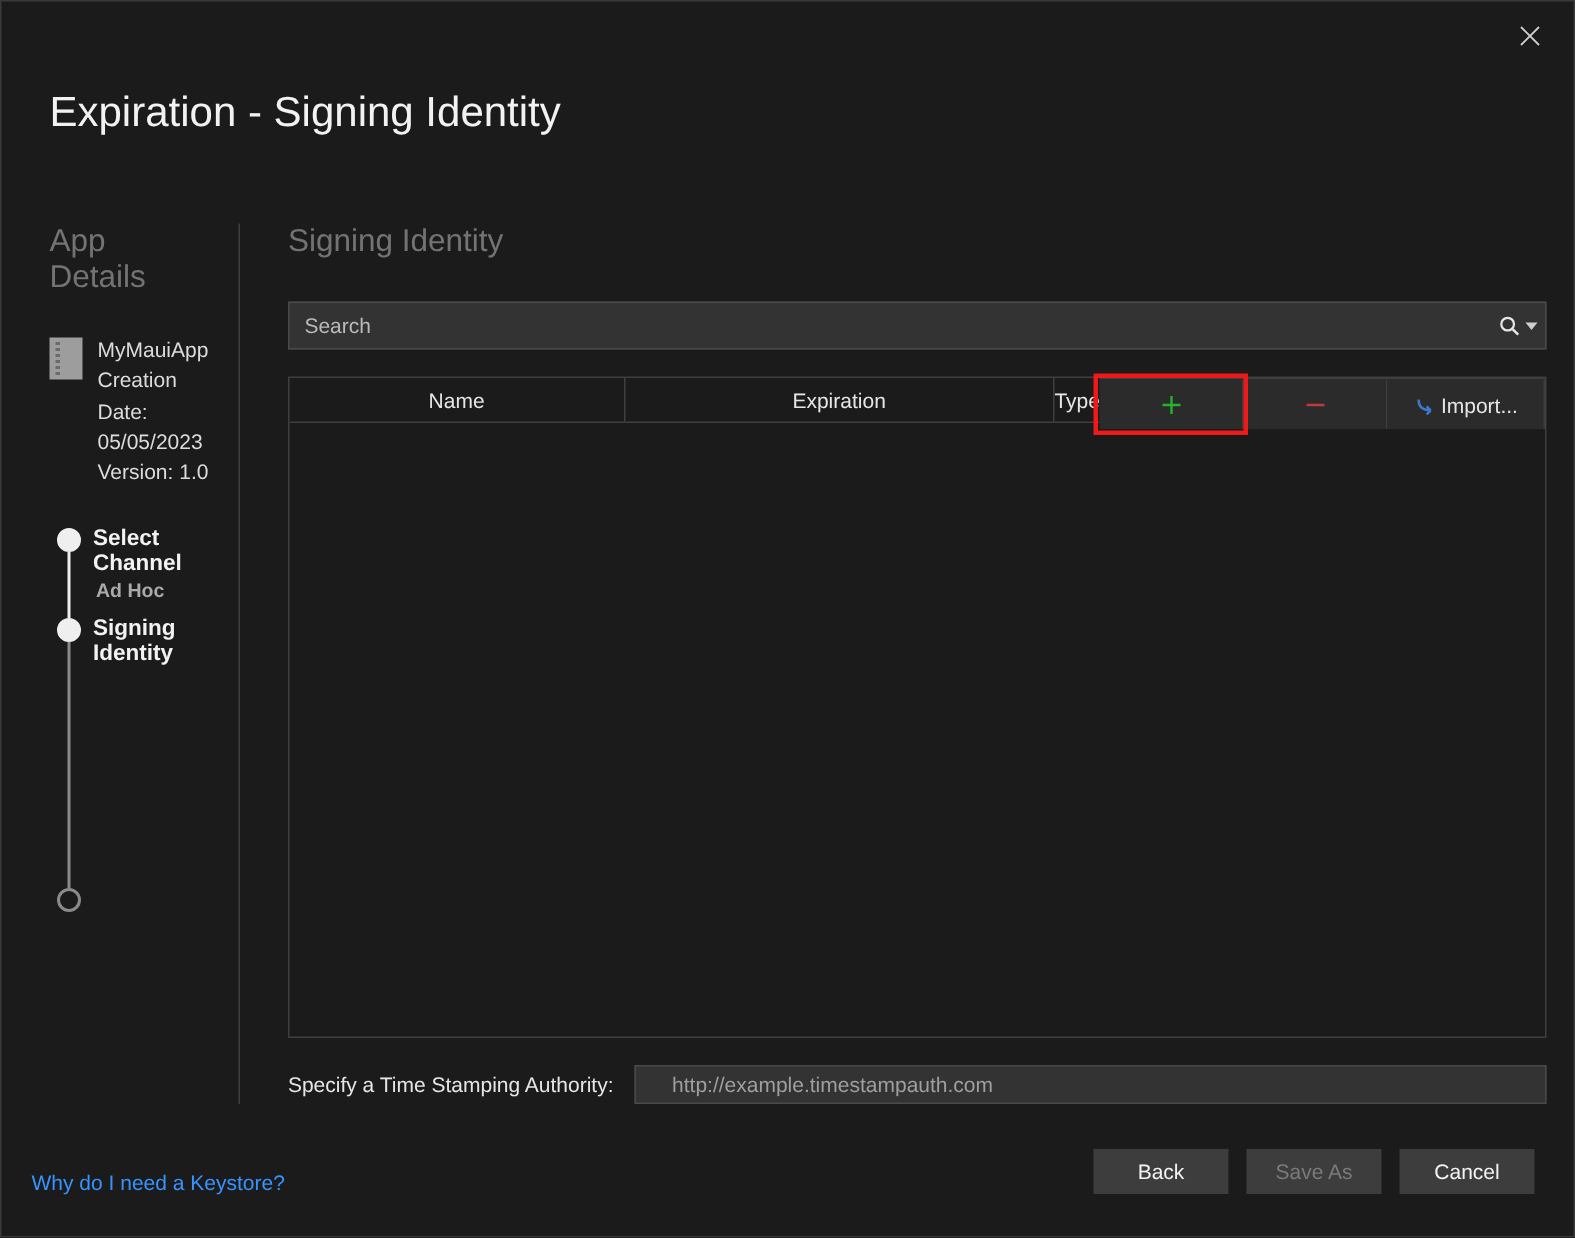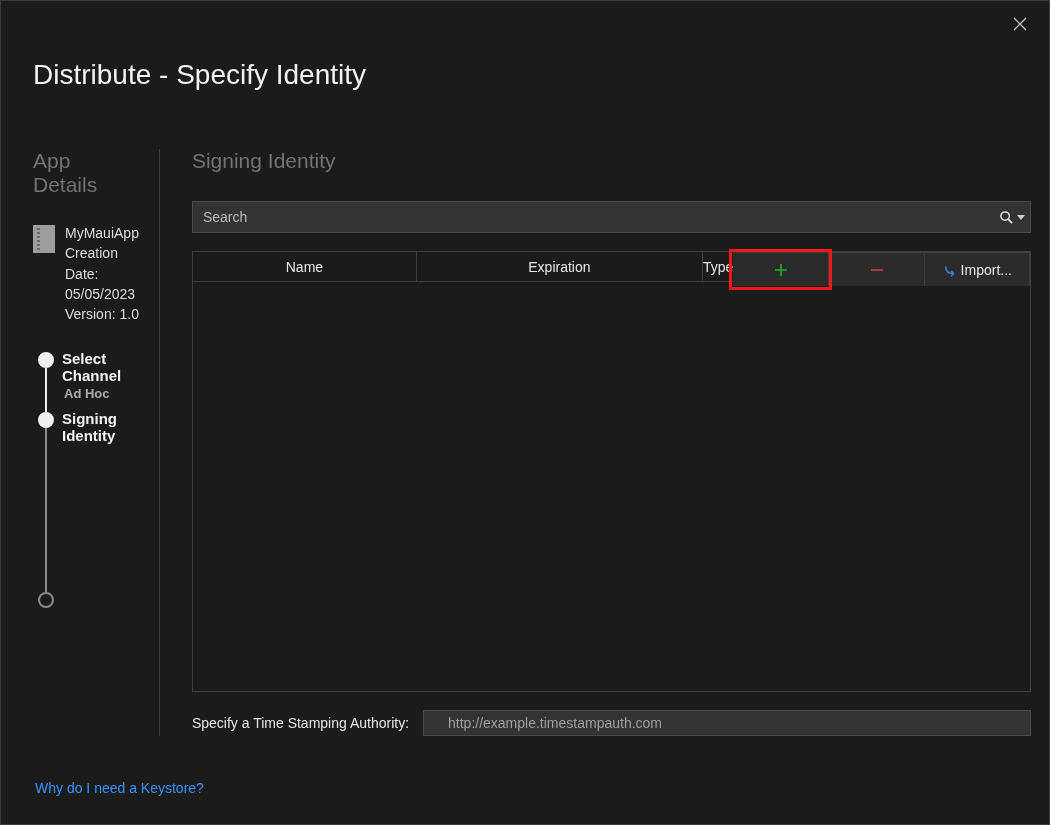--- a/index.html
+++ b/index.html
@@ -122,21 +122,21 @@
   .red-highlight {
     position: absolute; inset: -4px; border: 3px solid #ef1919; pointer-events: none;
   }
   .tsa-row { margin-top: 18px; display: flex; align-items: center; gap: 14px; }
   .tsa-label { color: #e6e6e6; font-size: 14px; }
   .tsa-input {
     flex: 1; height: 26px; background: #333333; border: 1px solid #4a4a4a;
     color: #9f9f9f; padding: 0 24px; font-size: 14px; outline: none;
   }
   .footer {
-    position: absolute; left: 34px; right: 26px; bottom: 28px;
+    position: absolute; left: 20px; right: 26px; bottom: 28px;
     display: flex; align-items: flex-end; justify-content: space-between;
   }
   .keystore-link { color: #3794ff; font-size: 14px; cursor: pointer; }
   .buttons { display: flex; gap: 12px; }
   .btn {
     min-width: 90px; height: 30px; padding: 0 18px;
     background: #3d3d3d; color: #f2f2f2;
     display: flex; align-items: center; justify-content: center;
     font-size: 14px; cursor: pointer; border: none;
   }
@@ -146,21 +146,21 @@
 <body>
 
 <div class="dialog">
 
   <div class="close-btn">
     <svg viewBox="0 0 14 14">
         <path d="M1 1 L13 13 M13 1 L1 13" stroke="#cfcfcf" stroke-width="1.2" fill="none"></path>
       </svg>
   </div>
 
-  <div class="title">Distribute - Specify Identity</div>
+  <div class="title">Expiration - Signing Identity</div>
 
   <div class="body">
 
     <div class="left-pane">
       <div class="section-heading">App Details</div>
 
       <div class="app-block">
         <div class="app-icon"></div>
         <div class="app-text">
           <div>MyMauiApp</div>
@@ -232,15 +232,20 @@
 
       <div class="tsa-row">
         <div class="tsa-label">Specify a Time Stamping Authority:</div>
         <input class="tsa-input" type="text" style="color: rgb(159, 159, 159);" value="http://example.timestampauth.com">
       </div>
     </div>
   </div>
 
   <div class="footer">
     <div class="keystore-link">Why do I need a Keystore?</div>
+    <div class="buttons">
+      <button class="btn">Back</button>
+      <button class="btn disabled">Save As</button>
+      <button class="btn">Cancel</button>
+    </div>
   </div>
 
 </div>
 
 </body></html>

